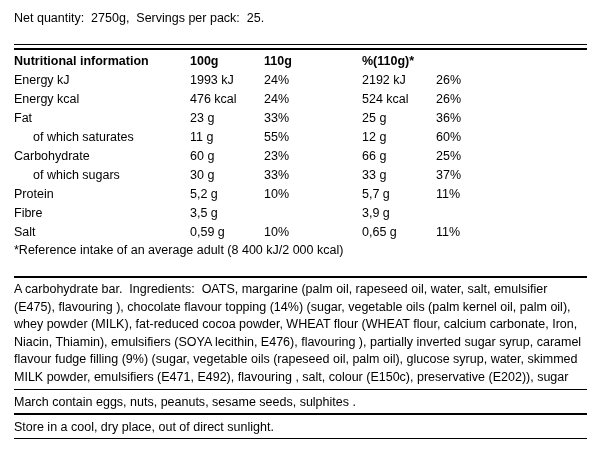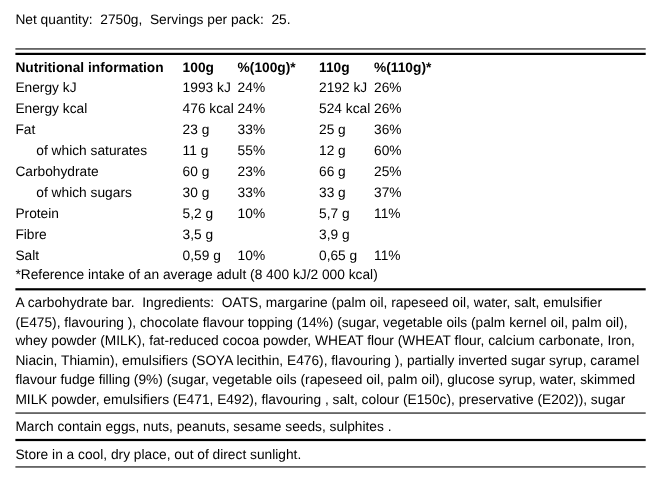--- a/index.html
+++ b/index.html
@@ -16,26 +16,26 @@
   .title { font-weight: bold; font-size: 13px; line-height: 20px; margin-bottom: 1px; }
 
   .netline {
     line-height: 19px; padding-bottom: 16px;
     border-bottom: 1px solid #000; white-space: pre-wrap;
   }
   .rule-thick { height: 0; border-top: 2px solid #000; }
   .mt3 { margin-top: 3px; }
 
   .ntable { margin-top: 2px; }
-  .trow { display: grid; grid-template-columns: 152px 50px 74px 50px auto; line-height: 19px; }
+  .trow { display: grid; grid-template-columns: 152px 50px 74px 50px auto; line-height: 19px; gap: 24px; }
   .trow .c { white-space: nowrap; }
   .hdr { font-weight: bold; }
   .indent { padding-left: 19px; }
 
-  .footnote { line-height: 17px; padding-bottom: 3px; border-bottom: 2px solid #000; }
+  .footnote { line-height: 17px; padding-bottom: 17px; border-bottom: 2px solid #000; }
 
   .para { margin: 3px 0 0 0; line-height: 17.6px; white-space: pre-wrap; }
   .para.pad-b { padding-bottom: 2px; }
 
   .b { font-weight: normal; }
 
   .line-under-1 { border-bottom: 1px solid #000; }
   .line-under-2 { border-bottom: 2px solid #000; }
   .single { line-height: 18px; }
 </style>
@@ -45,21 +45,20 @@
 <div class="page">
 
 
   <div class="netline">Net quantity:  2750g,  Servings per pack:  25.</div>
   <div class="rule-thick mt3"></div>
 
   <div class="ntable">
     <div class="trow hdr">
       <span class="c">Nutritional information</span>
       <span class="c">100g</span>
-      <span class="c">%(100g)*</span>
       <span class="c">110g</span>
       <span class="c">%(110g)*</span>
     </div>
     <div>
         <div class="trow">
           <span class="c">Energy kJ</span>
           <span class="c">1993 kJ</span>
           <span class="c">24%</span>
           <span class="c">2192 kJ</span>
           <span class="c">26%</span>

